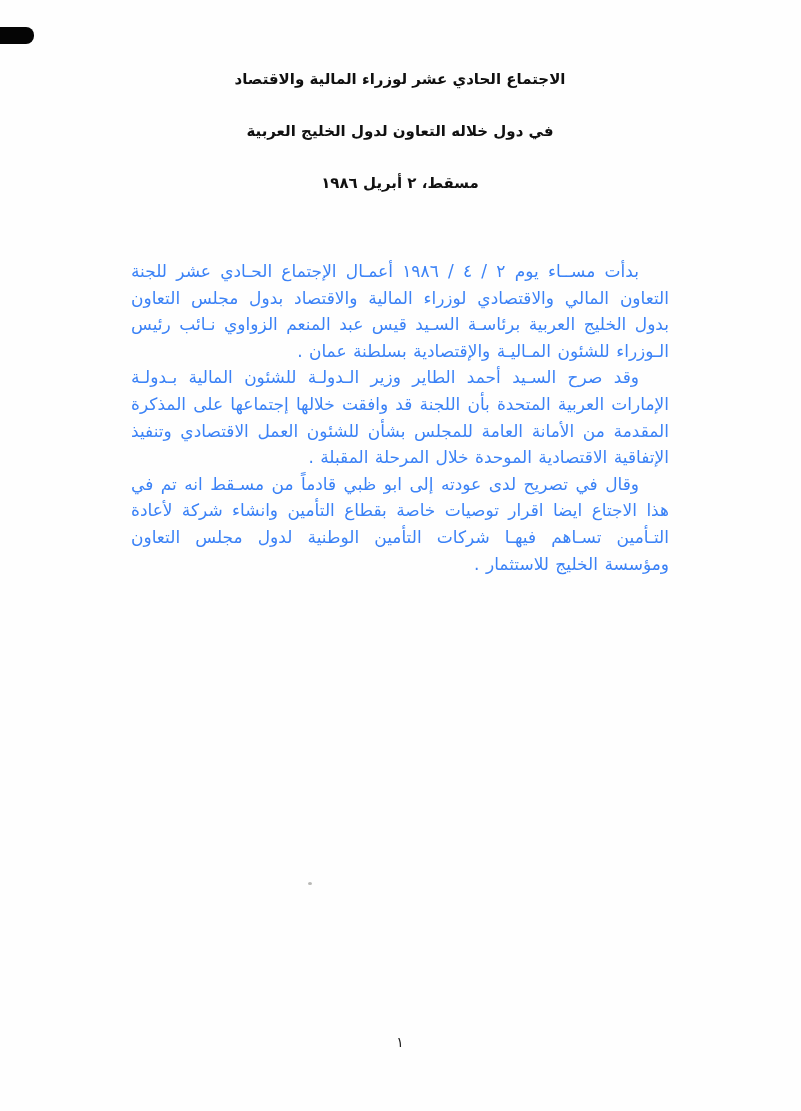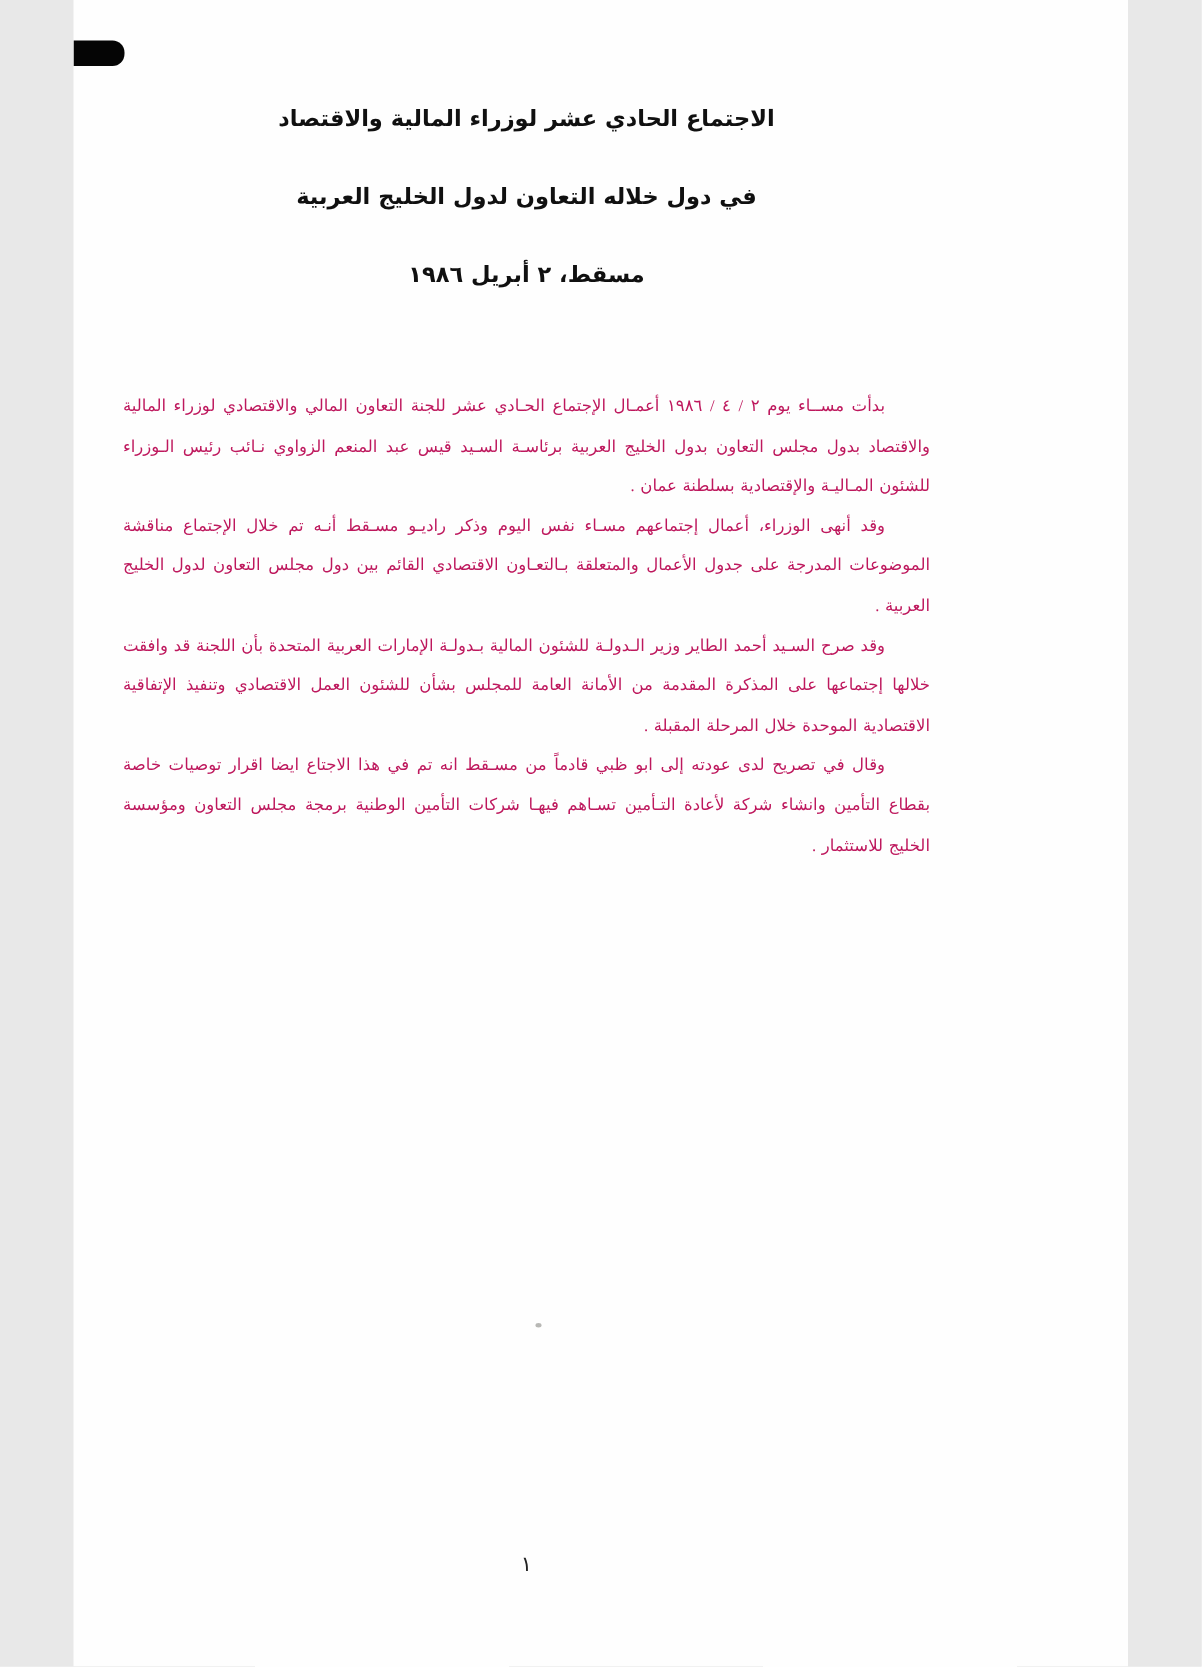--- a/index.html
+++ b/index.html
@@ -2,21 +2,21 @@
 <html lang="ar"><head>
   <meta charset="utf-8">
   <style>
     html, body {
       margin: 0;
       padding: 0;
       background: #e8e8e8;
     }
     .page {
       position: relative;
-      width: 703px;
+      width: 801px;
       height: 1111px;
       margin: 0 auto;
       background: #fefefe;
       overflow: hidden;
       font-family: "DejaVu Sans", sans-serif;
       color: #161616;
       direction: rtl;
     }
     
     .scan-artifact-topleft {
@@ -56,24 +56,23 @@
     }
     .doc-header .title-line:last-child {
       margin-bottom: 0;
     }
     .doc-body {
       position: absolute;
       top: 258px;
       right: 132px;
       width: 538px;
       text-align: justify;
-      font-size: 11px;
+      font-size: 17px;
       line-height: 26.6px;
-      color: #be185d;
-      font-family: Liberation Serif, serif;
+      color: #3b82f6;
     }
     .doc-body p {
       margin: 0;
       padding: 0;
       text-indent: 30px;
       word-spacing: 1px;
     }
     .doc-footer {
       position: absolute;
       top: 1032px;
@@ -94,23 +93,22 @@
   <div class="scan-artifact-topleft"></div>
 
   <header class="doc-header">
     <div class="title-line">الاجتماع الحادي عشر لوزراء المالية والاقتصاد</div>
     <div class="title-line">في دول خلاله التعاون لدول الخليج العربية</div>
     <div class="title-line">مسقط، ٢ أبريل ١٩٨٦</div>
   </header>
 
   <main class="doc-body">
     <p>بدأت مســاء يوم ٢ / ٤ / ١٩٨٦ أعمـال الإجتماع الحـادي عشر للجنة التعاون المالي والاقتصادي لوزراء المالية والاقتصاد بدول مجلس التعاون بدول الخليج العربية برئاسـة السـيد قيس عبد المنعم الزواوي نـائب رئيس الـوزراء للشئون المـاليـة والإقتصادية بسلطنة عمان .</p>
-    <p>وقد أنهى الوزراء، أعمال إجتماعهم مسـاء نفس اليوم وذكر راديـو مسـقط أنـه تم خلال الإجتماع مناقشة الموضوعات المدرجة على جدول الأعمال والمتعلقة بـالتعـاون الاقتصادي القائم بين دول مجلس التعاون لدول الخليج العربية .</p>
     <p>وقد صرح السـيد أحمد الطاير وزير الـدولـة للشئون المالية بـدولـة الإمارات العربية المتحدة بأن اللجنة قد وافقت خلالها إجتماعها على المذكرة المقدمة من الأمانة العامة للمجلس بشأن للشئون العمل الاقتصادي وتنفيذ الإتفاقية الاقتصادية الموحدة خلال المرحلة المقبلة .</p>
-    <p>وقال في تصريح لدى عودته إلى ابو ظبي قادماً من مسـقط انه تم في هذا الاجتاع ايضا اقرار توصيات خاصة بقطاع التأمين وانشاء شركة لأعادة التـأمين تسـاهم فيهـا شركات التأمين الوطنية برمجة مجلس التعاون ومؤسسة الخليج للاستثمار .</p>
+    <p>وقال في تصريح لدى عودته إلى ابو ظبي قادماً من مسـقط انه تم في هذا الاجتاع ايضا اقرار توصيات خاصة بقطاع التأمين وانشاء شركة لأعادة التـأمين تسـاهم فيهـا شركات التأمين الوطنية لدول مجلس التعاون ومؤسسة الخليج للاستثمار .</p>
   </main>
 
   <div class="scan-speck"></div>
 
   <footer class="doc-footer">
     <span class="page-number">١</span>
   </footer>
 
 </div>
 

